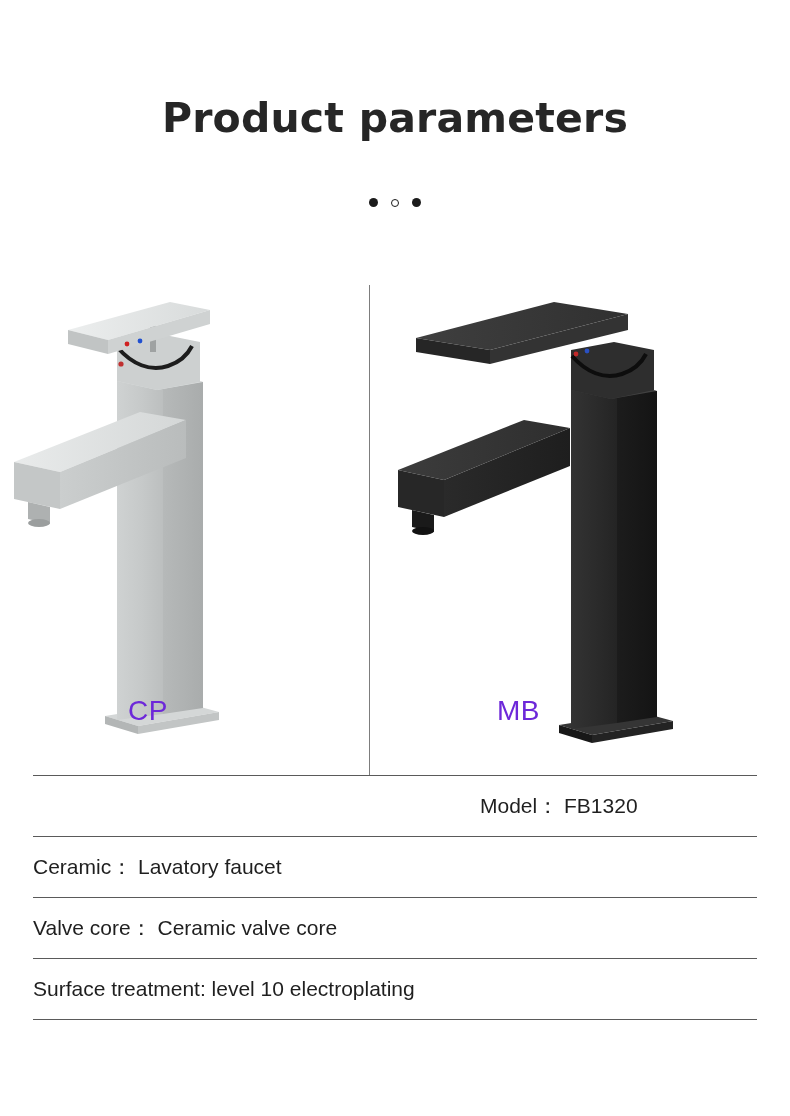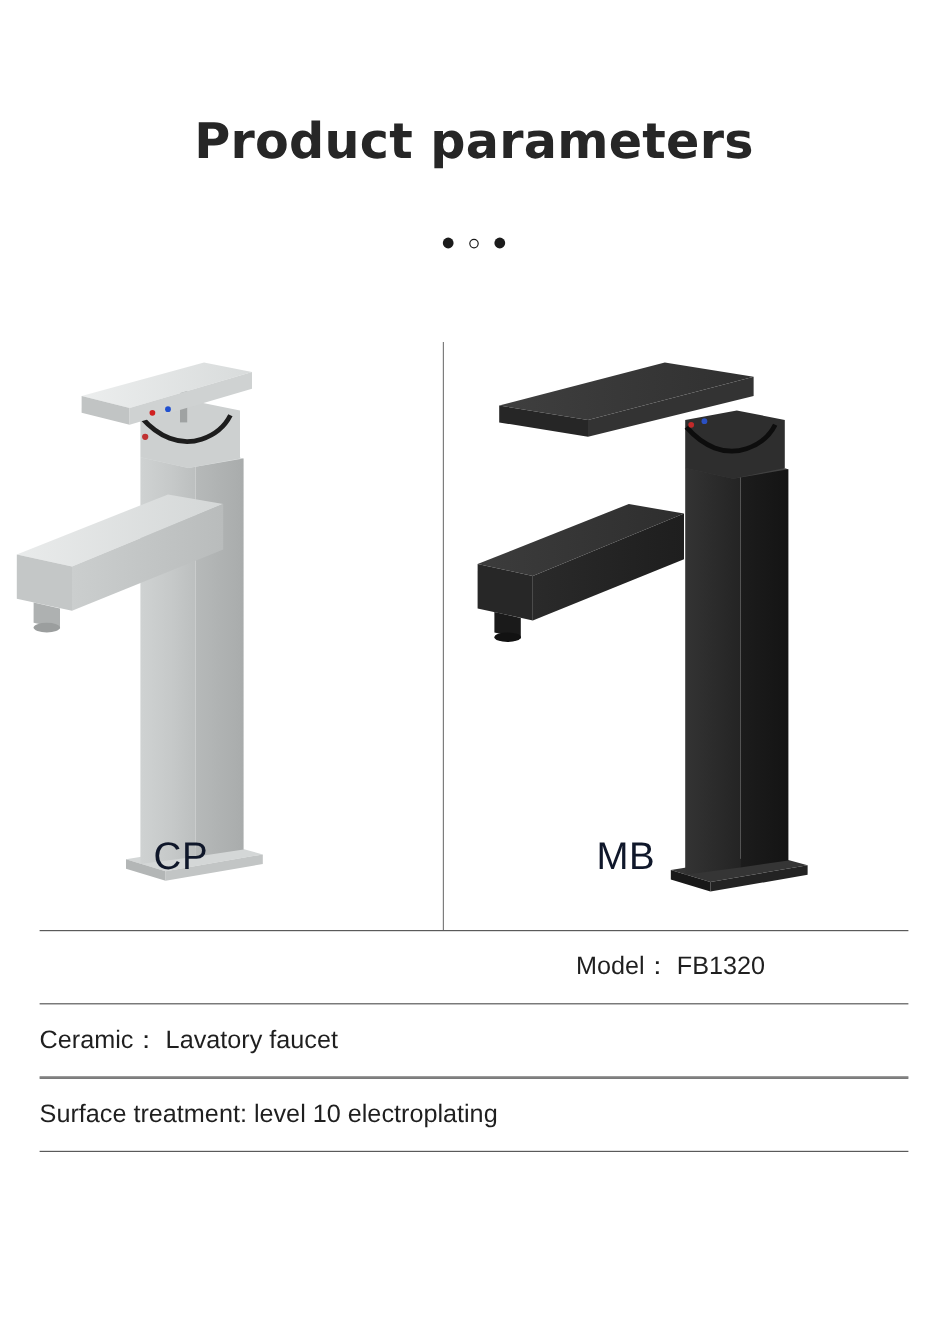--- a/index.html
+++ b/index.html
@@ -74,22 +74,22 @@
     position: absolute;
     top: 0;
     height: 513px;
   }
   .panel-cp { left: 0; width: 369px; }
   .panel-mb { left: 386px; width: 420px; text-align: center; }
 
   .swatch-label {
     position: absolute;
     font-family: "Liberation Sans", sans-serif;
-    font-size: 32px;
-    color: #0f172a;
+    font-size: 28px;
+    color: #6d28d9;
     letter-spacing: 0.5px;
   }
   .label-cp { left: 128px; top: 433px; }
   .label-mb { left: 111px; top: 433px; }
 
   .faucet-svg { position: absolute; top: 0; left: 0; }
 
   
   .spec-table {
     position: absolute;
@@ -256,20 +256,23 @@
   </div>
 
   <div class="spec-rule"></div>
 
   <div class="spec-row">
     <span class="cell cell-left">Ceramic： Lavatory faucet</span>
   </div>
 
   <div class="spec-rule"></div>
 
+  <div class="spec-row">
+    <span class="cell cell-full">Valve core： Ceramic valve core</span>
+  </div>
 
   <div class="spec-rule"></div>
 
   <div class="spec-row">
     <span class="cell cell-full">Surface treatment: level 10 electroplating</span>
   </div>
 
   <div class="spec-rule"></div>
 </div>
 

